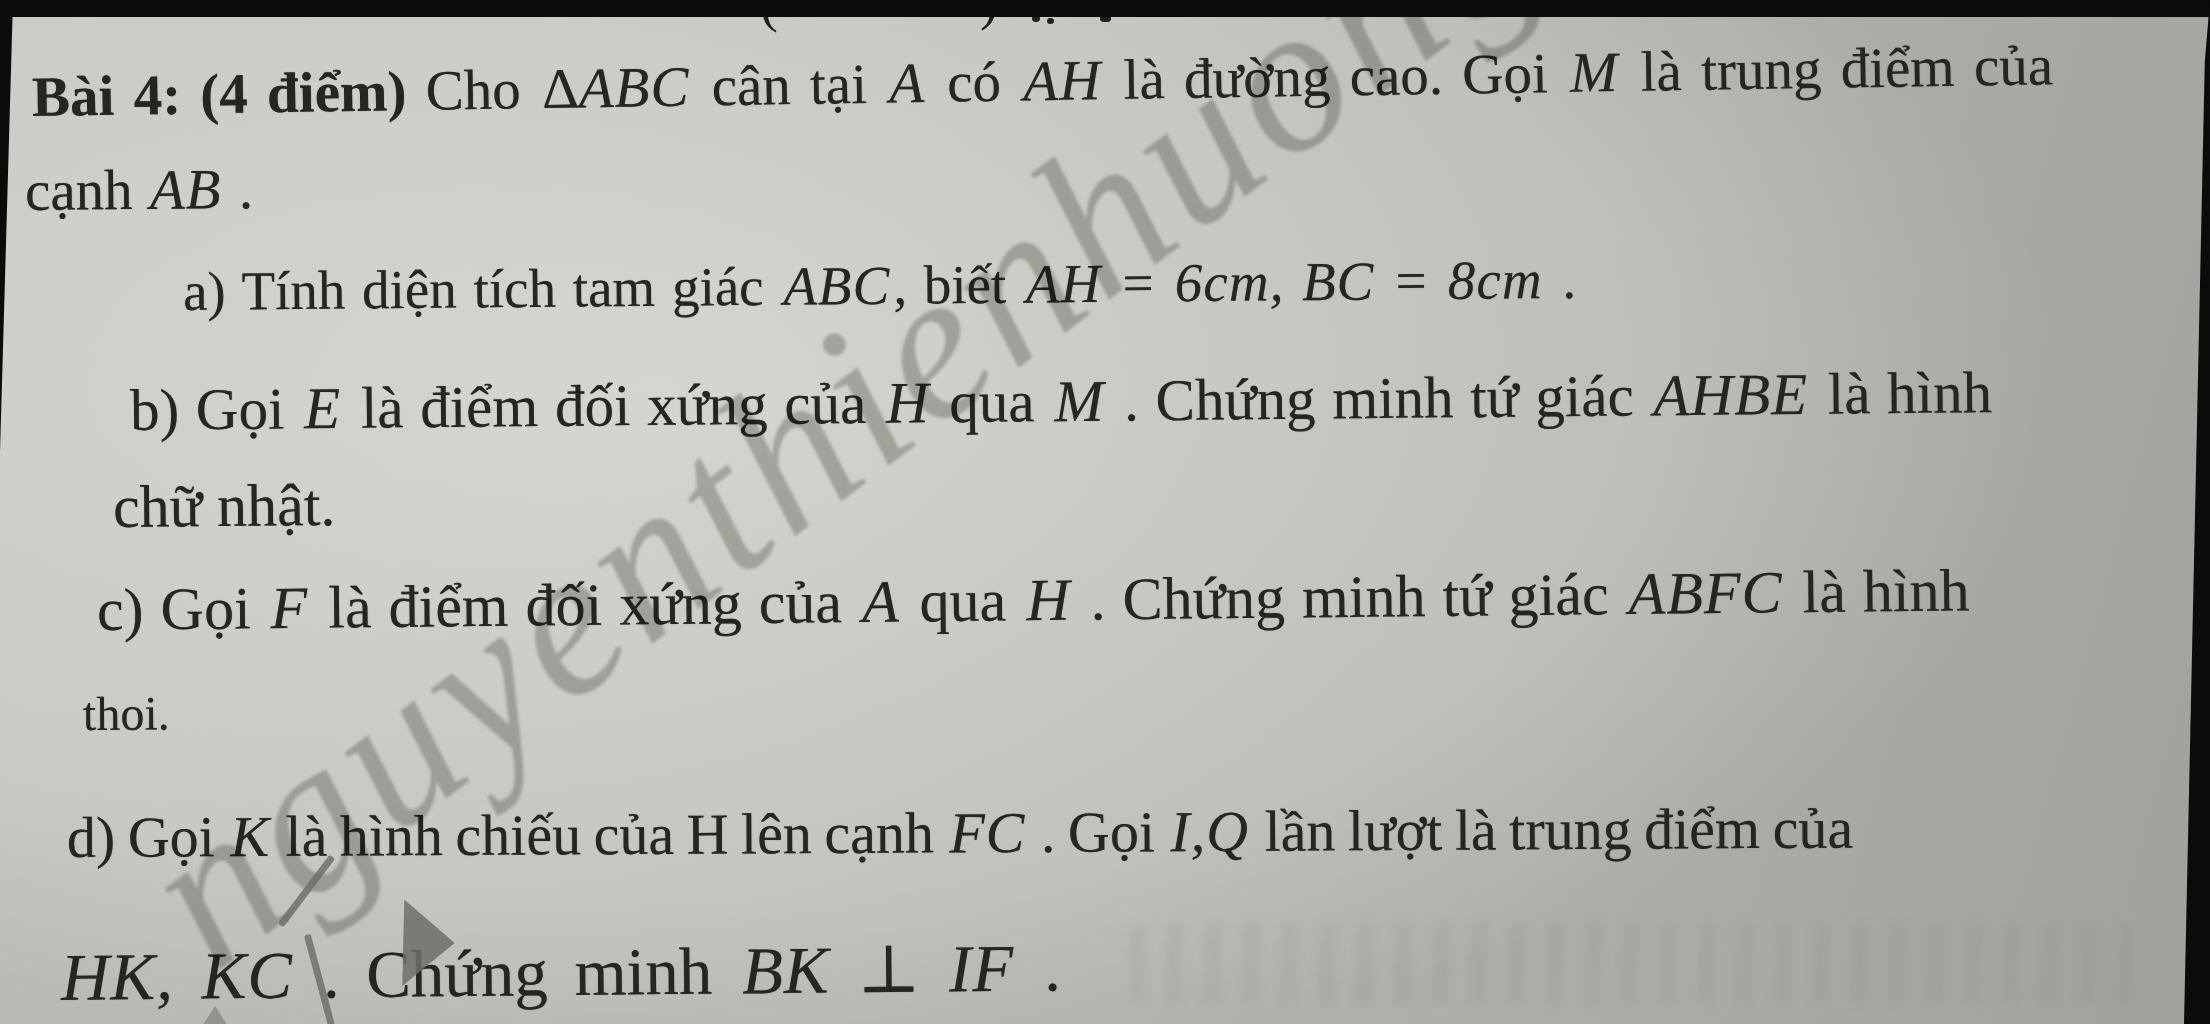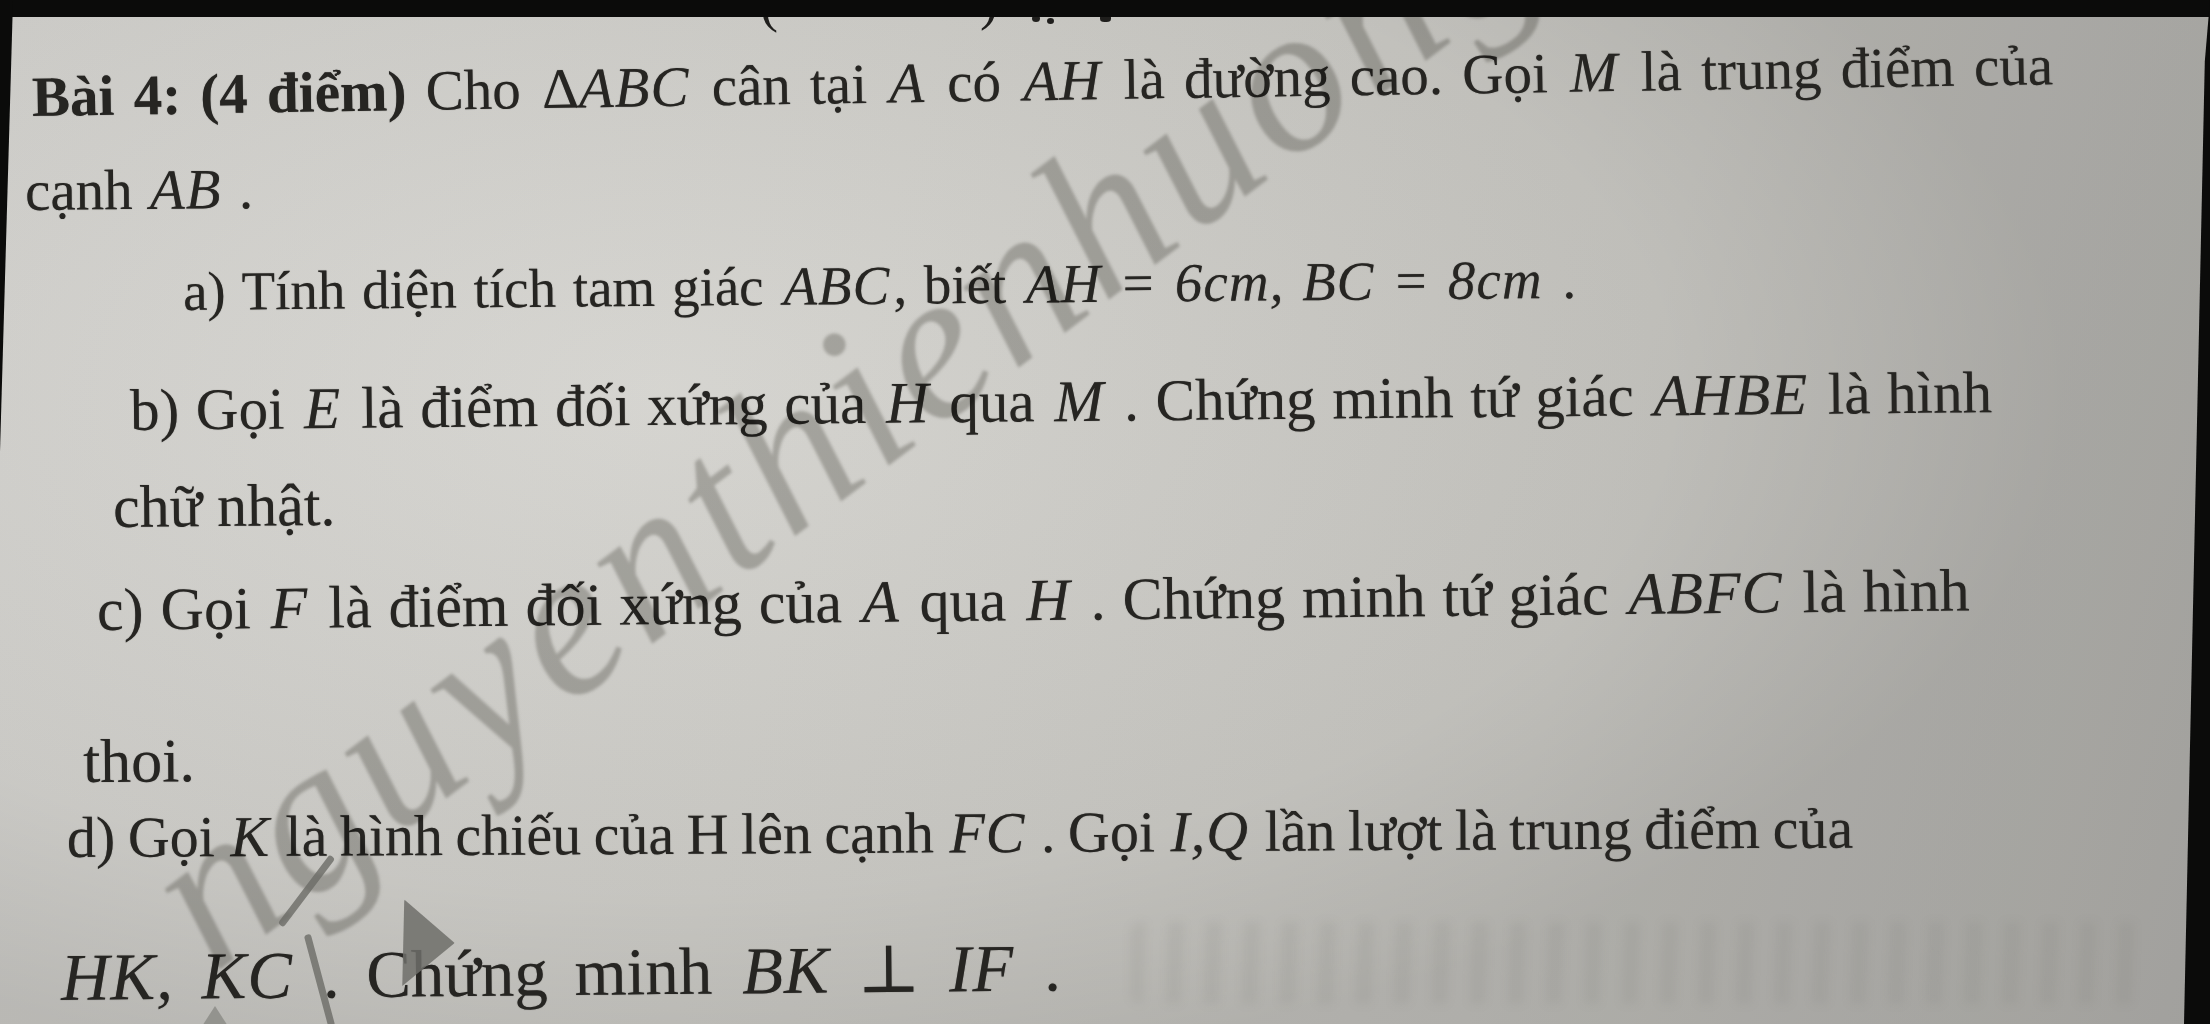--- a/index.html
+++ b/index.html
@@ -72,21 +72,21 @@
 </div>
 
 <div class="line" style="left:113px;top:473px;font-size:60px;transform:rotate(-0.5deg);">
   <span>chữ nhật.</span>
 </div>
 
 <div class="line" style="left:97px;top:576px;font-size:60px;transform:rotate(-0.6deg);word-spacing:2px;">
   <span>c) Gọi </span><span class="seg-m">F</span><span> là điểm đối xứng của </span><span class="seg-m">A</span><span> qua </span><span class="seg-m">H</span><span> . Chứng minh tứ giác </span><span class="seg-m">ABFC</span><span> là hình</span>
 </div>
 
-<div class="line" style="left:83px;top:726px;font-size:62px;transform:rotate(-0.4deg);">
+<div class="line" style="left:83px;top:686px;font-size:48px;transform:rotate(-0.4deg);">
   <span>thoi.</span>
 </div>
 
 <div class="line" style="left:67px;top:804px;font-size:58px;transform:rotate(-0.3deg);word-spacing:-2px;">
   <span>d) Gọi </span><span class="seg-m">K</span><span> là hình chiếu của H lên cạnh </span><span class="seg-m">FC</span><span> . Gọi </span><span class="seg-m">I,Q</span><span> lần lượt là trung điểm của</span>
 </div>
 
 <div class="line" style="left:58px;top:938px;font-size:67px;transform:rotate(-0.55deg);word-spacing:10px;">
   <span class="seg-m">HK, KC</span><span> . Chứng minh </span><span class="seg-m">BK ⊥ IF</span><span> .</span>
 </div>

